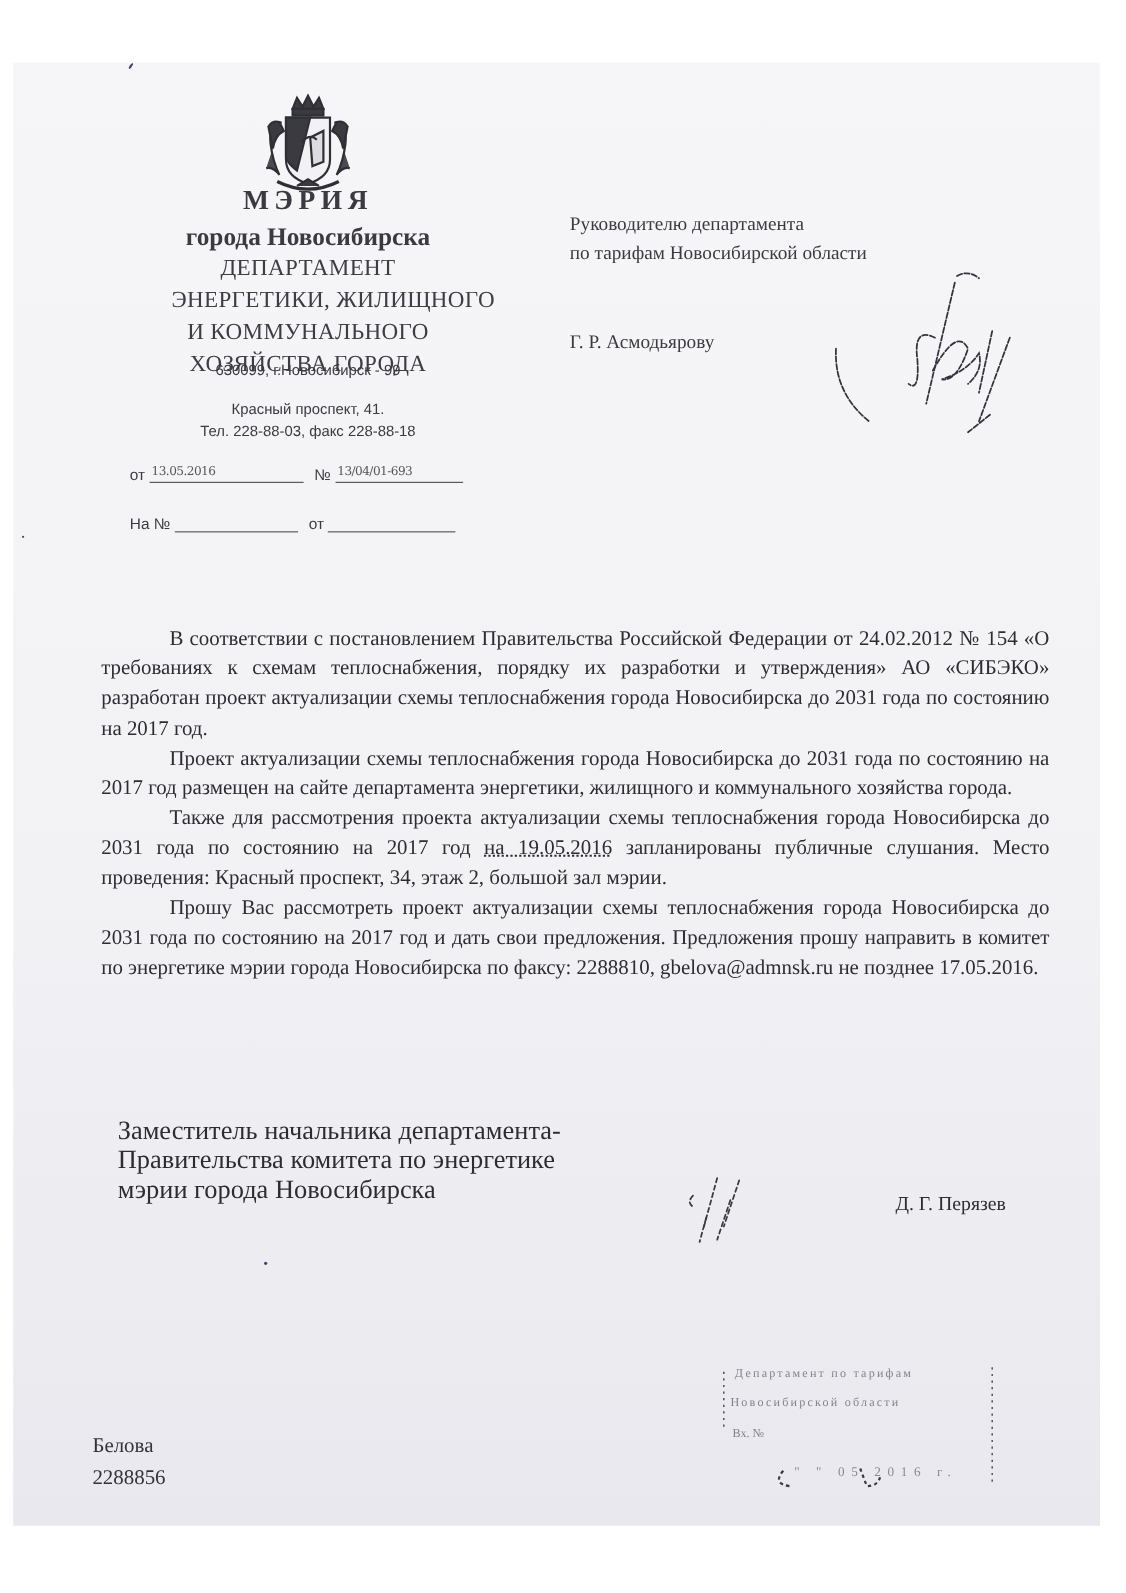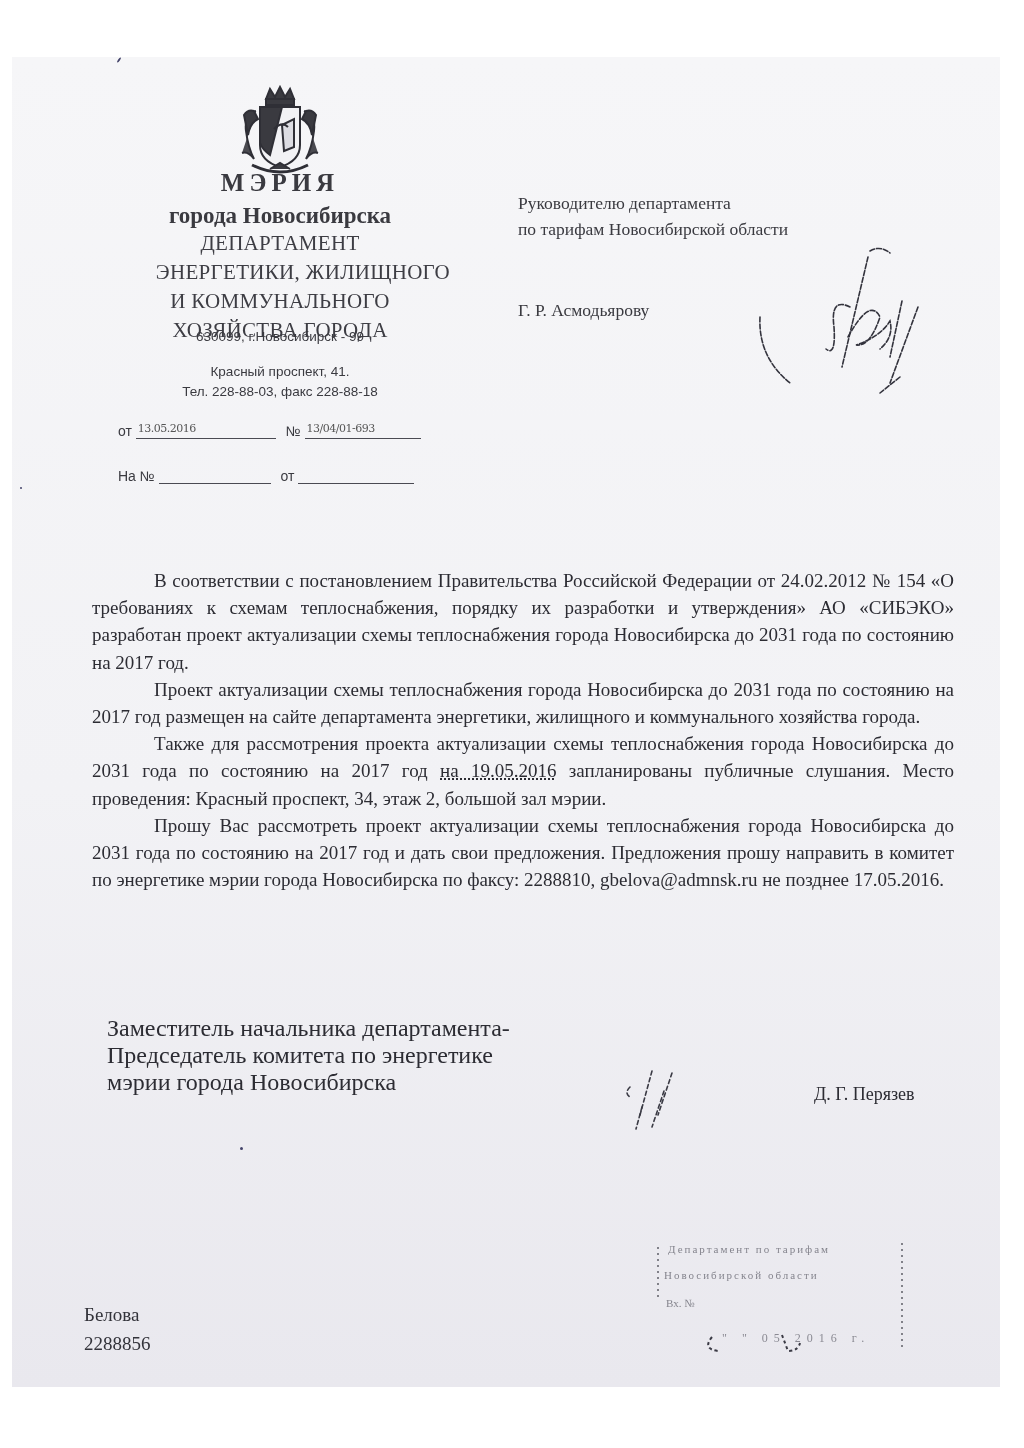--- a/index.html
+++ b/index.html
@@ -118,21 +118,21 @@
 
   <div class="body-text serif">
     <p>В соответствии с постановлением Правительства Российской Федерации от 24.02.2012 № 154 «О требованиях к схемам теплоснабжения, порядку их разработки и утверждения» АО «СИБЭКО» разработан проект актуализации схемы теплоснабжения города Новосибирска до 2031 года по состоянию на 2017 год.</p>
     <p>Проект актуализации схемы теплоснабжения города Новосибирска до 2031 года по состоянию на 2017 год размещен на сайте департамента энергетики, жилищного и коммунального хозяйства города.</p>
     <p><span>Также для рассмотрения проекта актуализации схемы теплоснабжения города Новосибирска до 2031 года по состоянию на 2017 год </span><span class="u">на 19.05.2016</span><span> запланированы публичные слушания. Место проведения: Красный проспект, 34, этаж 2, большой зал мэрии.</span></p>
     <p>Прошу Вас рассмотреть проект актуализации схемы теплоснабжения города Новосибирска до 2031 года по состоянию на 2017 год и дать свои предложения. Предложения прошу направить в комитет по энергетике мэрии города Новосибирска по факсу: 2288810, gbelova@admnsk.ru не позднее 17.05.2016.</p>
   </div>
 
   <div class="sign-title serif">
     <div>Заместитель начальника департамента-</div>
-    <div>Председатель комитета по энергетике</div>
+    <div>Правительства комитета по энергетике</div>
     <div>мэрии города Новосибирска</div>
   </div>
   <svg class="sig2" viewBox="0 0 80 70">
     <g fill="none" stroke="#3a3a44" stroke-width="1.6" stroke-dasharray="4 3" stroke-linecap="round">
       <path d="M18 20 Q12 26 18 30"></path>
       <path d="M40 4 L28 48"></path>
       <path d="M60 6 L46 48"></path>
       <path d="M52 24 L40 60"></path>
       <path d="M30 40 L24 62"></path>
     </g>

